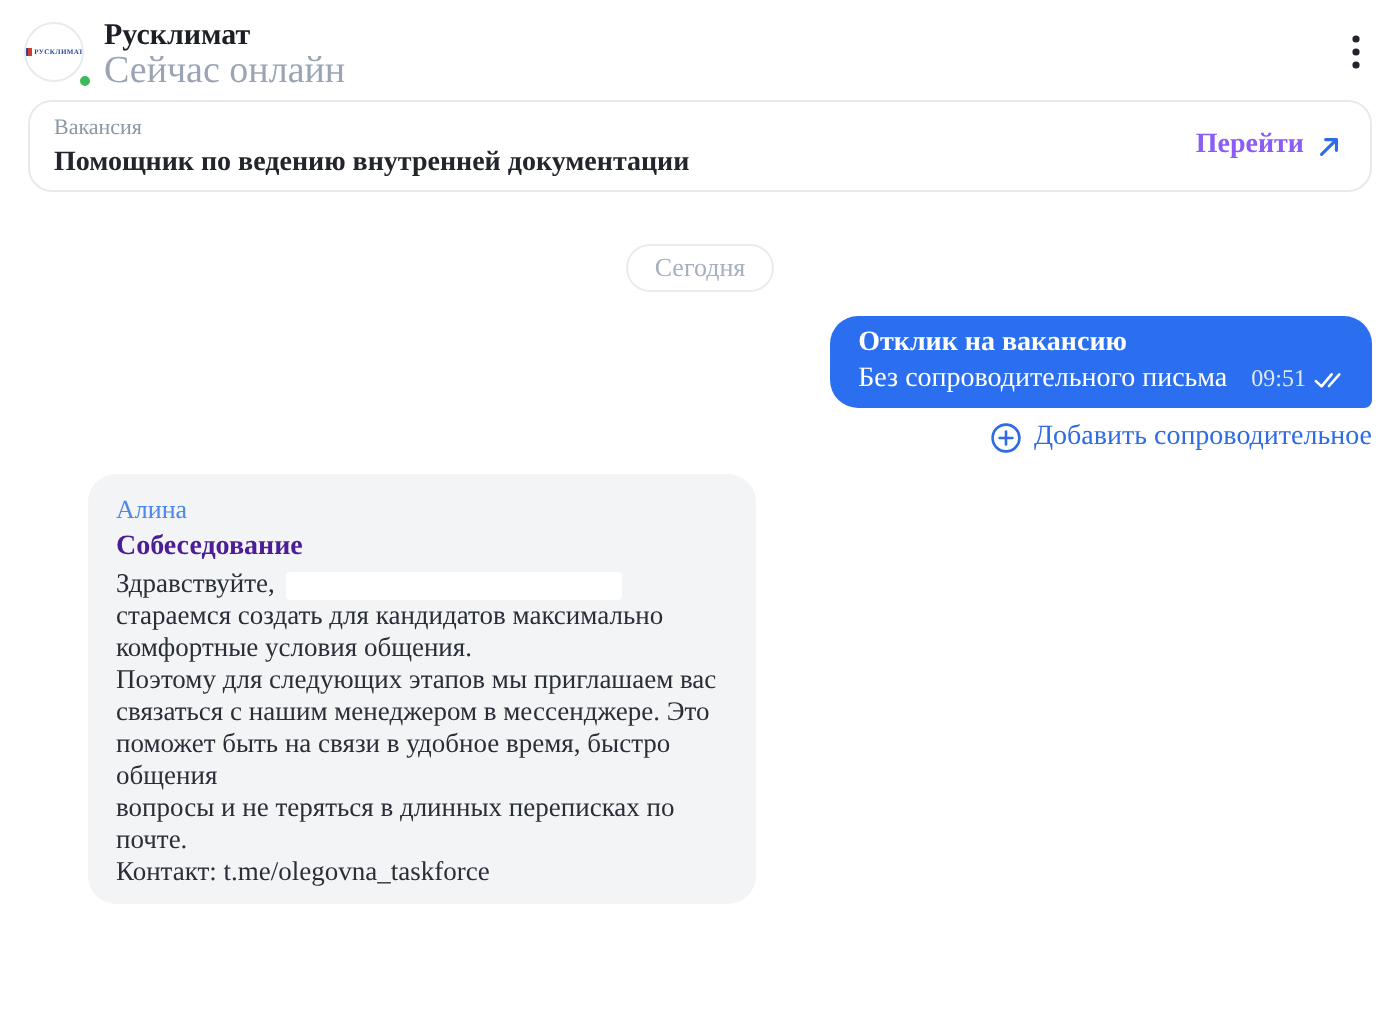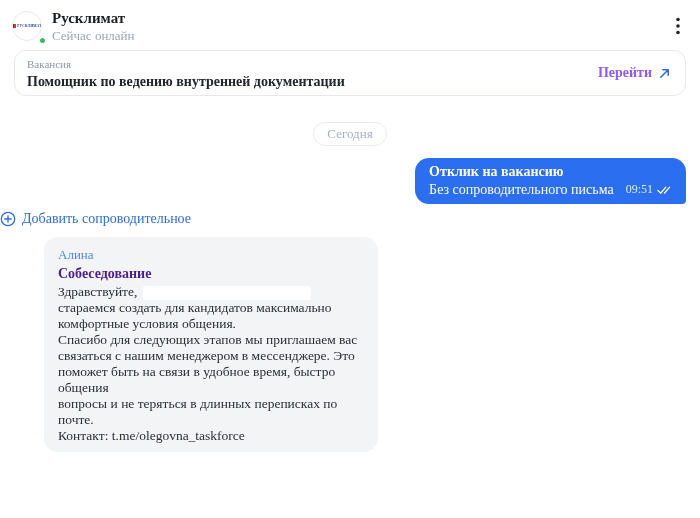--- a/index.html
+++ b/index.html
@@ -22,21 +22,21 @@
   }
   .h-logo { display:flex; align-items:center; gap:1px; }
   .h-logo-mark { width:4px; height:4px; background:#D23B33; border-left:2px solid #27449A; }
   .h-logo-text { font-size:3.5px; font-weight:bold; color:#27449A; letter-spacing:.2px; white-space:nowrap; }
   .online-dot {
     position:absolute; width:9px; height:9px; border-radius:50%;
     background:#3CBB5B; border:2px solid #fff; right:-5px; bottom:-4px;
   }
   .h-text { margin-left:10px; }
   .h-title { font-size:15px; font-weight:bold; color:#1C1F26; line-height:18px; }
-  .h-status { font-size:13px; color:#9BA4B5; line-height:15px; margin-top:1px;text-align:right; }
+  .h-status { font-size:19px; color:#9BA4B5; line-height:15px; margin-top:1px;text-align:right; }
   .h-menu { margin-left:auto; padding:4px 6px; cursor:pointer; }
 
   
   .vacancy-card {
     margin:6px 14px 0; height:46px; border:1px solid #E6E9ED; border-radius:12px;
     display:flex; align-items:center; padding:0 14px 0 12px; background:#fff;
   }
   .vc-left { flex:1; min-width:0; padding-top:2px; }
   .vc-label { font-size:11px; color:#8D97A6; line-height:13px; }
   .vc-title { font-size:14px; font-weight:600; color:#22252B; line-height:17px; margin-top:2px;
@@ -54,21 +54,21 @@
   .out-row { display:flex; justify-content:flex-end; padding-right:14px; margin-top:12px;margin-left:25px; }
   .bubble-out {
     background:#2B6FF0; color:#fff; border-radius:14px 14px 4px 14px;
     padding:5px 14px 6px; max-width:420px;
   }
   .bo-title { font-size:14px; font-weight:bold; line-height:17px; }
   .bo-line2 { display:flex; align-items:center; font-size:14px; line-height:17px; margin-top:1px; }
   .bo-time { font-size:12px; color:rgba(255,255,255,.85); margin-left:12px; }
   .bo-check { margin-left:4px; display:inline-flex; }
 
-  .addcover-row { display:flex; justify-content:flex-start; padding-right:14px; margin-top:7px; }
+  .addcover-row { display:flex; justify-content:flex-end; padding-right:14px; margin-top:7px; }
   .addcover { display:flex; align-items:center; gap:6px; color:#2E6BE5; font-size:14px; cursor:pointer; }
 
   .in-wrap { position:relative; margin:10px 0 0 44px; width:334px; }
   .bubble-in {
     position:relative; background:#F2F4F6; border-radius:14px;
     padding:10px 14px 8px; width:334px;
   }
   .bi-sender { font-size:13px; color:#4E87EA; line-height:16px; }
   .bi-subject { font-size:14px; font-weight:bold; color:#4c1d95; line-height:18px; margin-top:2px; }
   .bi-body { font-size:13.5px; color:#2A2E36; line-height:16px; margin-top:1px; }
@@ -156,21 +156,21 @@
   <div class="in-wrap">
     <div class="bubble-in">
       <div class="bi-sender">Алина</div>
       <div class="bi-subject">Собеседование</div>
       <div class="bi-body">
         <div class="bi-line">
           <span>Здравствуйте,</span><span class="redaction"></span>
         </div>
         <div class="bi-line">стараемся создать для кандидатов максимально</div>
         <div class="bi-line">комфортные условия общения.</div>
-        <div class="bi-line">Спасибо для следующих этапов мы приглашаем вас</div>
+        <div class="bi-line">Поэтому для следующих этапов мы приглашаем вас</div>
         <div class="bi-line">связаться с нашим менеджером в мессенджере. Это</div>
         <div class="bi-line">поможет быть на связи в удобное время, быстро общения</div>
         <div class="bi-line">вопросы и не теряться в длинных переписках по почте.</div>
         <div class="bi-line">Контакт: t.me/olegovna_taskforce</div>
 
       </div>
 
     </div>
 
   </div>

